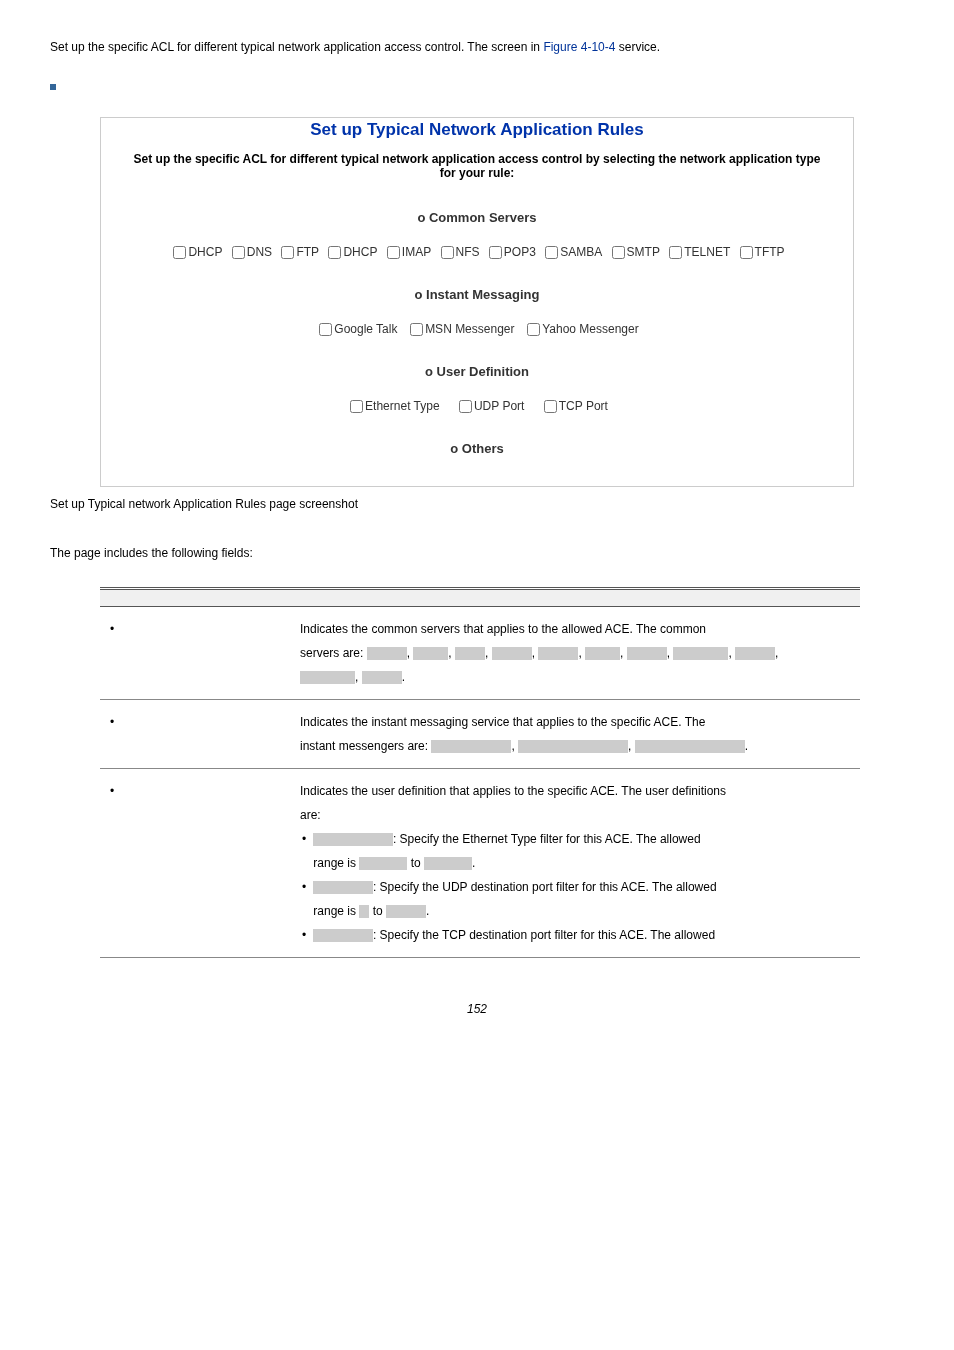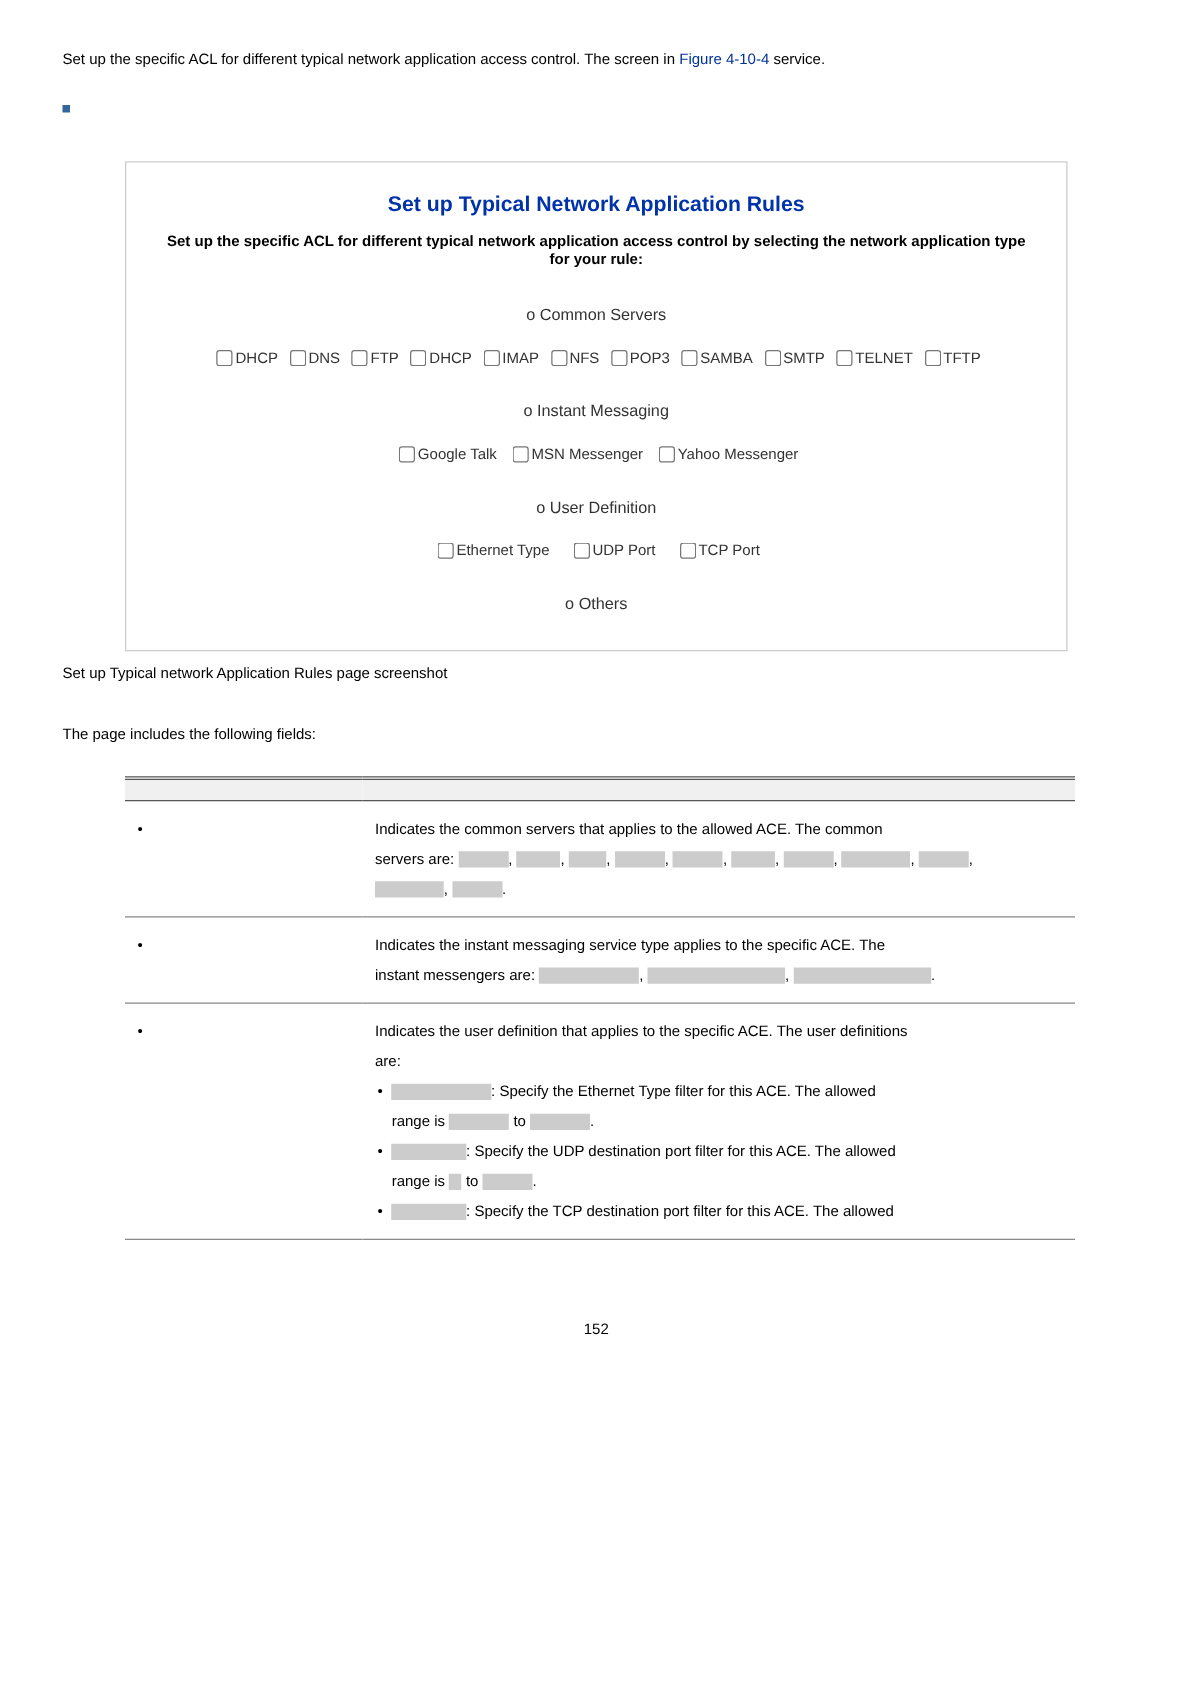--- a/index.html
+++ b/index.html
@@ -19,39 +19,39 @@
   }
   .blue-square {
     width: 6px;
     height: 6px;
     background: #336699;
     display: inline-block;
     margin-bottom: 20px;
   }
   .screenshot-box {
     border: 1px solid #ccc;
-    margin: 16px 50px 10px 50px;
-    padding: 24px 30px 30px 30px;
+    margin: 4px 50px 10px 50px;
+    padding: 2px 30px 30px 30px;
   }
   .screenshot-title {
     text-align: center;
     color: #0033aa;
     font-weight: bold;
     font-size: 17px;
     margin-bottom: 12px;
   }
   .screenshot-subtitle {
     text-align: center;
     font-weight: bold;
     font-size: 12px;
     margin-bottom: 30px;
   }
   .section-header {
     text-align: center;
-    font-weight: normal;
+    font-weight: bold;
     font-size: 13px;
     color: #333;
     margin: 20px 0 18px 0;
   }
   .checkbox-row {
     text-align: center;
     font-size: 12px;
     color: #333;
     margin-bottom: 25px;
   }
@@ -111,22 +111,23 @@
   .w55 { width: 55px; }
   .w60 { width: 60px; }
   .w80 { width: 80px; }
   .w110 { width: 110px; }
   .w15 { width: 10px; }
   .sub-bullet {
     margin-left: 2px;
   }
   .page-num {
     text-align: center;
-    margin-top: 64px;
-    font-size: 12px;
+    margin-top: 44px;
+    font-size: 12px;
+    font-style: italic;
   }
 </style>
 </head>
 <body>
 
 
 
 <div class="intro-text">
   <span>Set up the specific ACL for different typical network application access control. The screen in </span><span class="link-text">Figure 4-10-4</span><span> service.</span>
 </div>
@@ -186,21 +187,21 @@
       <td>
         <span>Indicates the common servers that applies to the allowed ACE. The common</span><br>
         <span>servers are: </span>
         <span class="gray-box w40"></span>, <span class="gray-box w35"></span>, <span class="gray-box w30"></span>, <span class="gray-box w40"></span>, <span class="gray-box w40"></span>, <span class="gray-box w35"></span>, <span class="gray-box w40"></span>, <span class="gray-box w55"></span>, <span class="gray-box w40"></span>,<br>
         <span class="gray-box w55"></span>, <span class="gray-box w40"></span>.
       </td>
     </tr>
     <tr>
       <td><span class="bullet">•</span></td>
       <td>
-        <span>Indicates the instant messaging service type applies to the specific ACE. The</span><br>
+        <span>Indicates the instant messaging service that applies to the specific ACE. The</span><br>
         <span>instant messengers are: </span>
         <span class="gray-box w80"></span>, <span class="gray-box w110"></span>, <span class="gray-box w110"></span>.
       </td>
     </tr>
     <tr>
       <td><span class="bullet">•</span></td>
       <td>
         <span>Indicates the user definition that applies to the specific ACE. The user definitions</span><br>
         <span>are:</span><br>
         <span class="sub-bullet">•&nbsp;&nbsp;</span><span class="gray-box w80"></span><span>: Specify the Ethernet Type filter for this ACE. The allowed</span><br>

